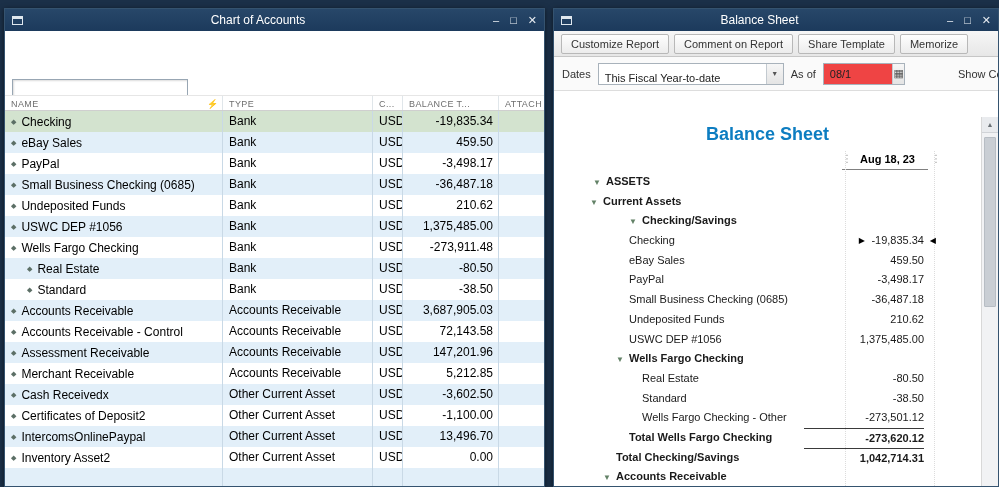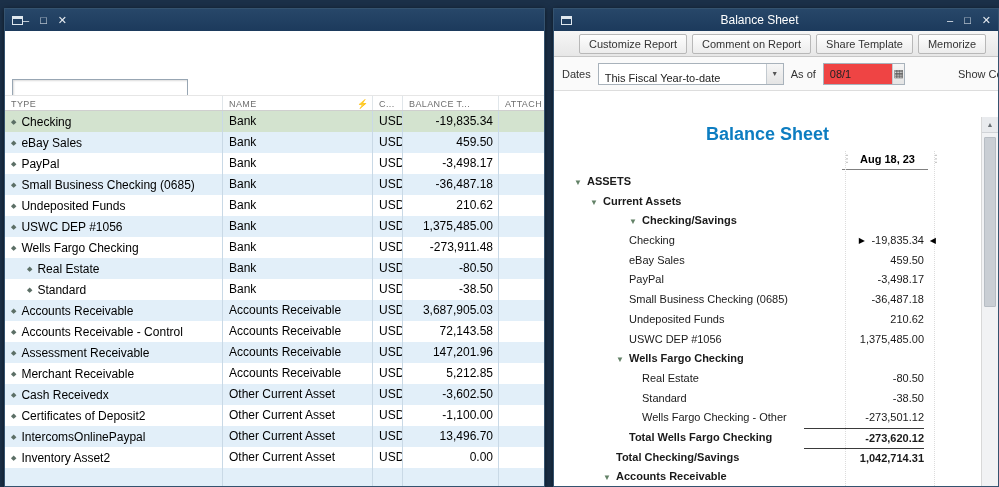--- a/index.html
+++ b/index.html
@@ -64,21 +64,21 @@
     padding-left:6px; overflow:hidden; white-space:nowrap;
   }
   .cell.att { border-right:none; }
   .cell.bal { text-align:right; padding-right:5px; padding-left:0; }
   .cell.namec.sub { padding-left:22px; }
   .diamond { font-size:7px; color:#5c6f66; margin-right:5px; vertical-align:2px; }
 
   
   .toolbar {
     height:26px; background:linear-gradient(#f6f6f6,#e7e7e7); border-bottom:1px solid #c6c6c6;
-    display:flex; align-items:center; gap:5px; padding:0 25px; overflow:hidden;
+    display:flex; align-items:center; gap:5px; padding:0 7px; overflow:hidden;
   }
   .tb-btn {
     height:20px; padding:0 9px; font:11px "Liberation Sans", sans-serif; color:#333;
     background:linear-gradient(#fefefe,#ececec); border:1px solid #b8b8b8; border-radius:2px; white-space:nowrap;
   }
   .filters {
     height:34px; background:#fafafa; border-bottom:1px solid #ddd;
     display:flex; align-items:center; gap:7px; padding:0 8px;
     position:relative; font-size:11px; color:#333; overflow:hidden;
   }
@@ -130,39 +130,40 @@
   .vscroll { position:absolute; top:0; right:0; bottom:0; width:17px; background:#f1f2f4; border-left:1px solid #d8d8d8; }
   .sbtn { height:16px; background:#e9ebee; border-bottom:1px solid #d0d3d7; text-align:center; line-height:16px; font-size:7px; color:#6a7075; }
   .thumb { position:absolute; left:2px; right:2px; top:20px; height:170px; background:#c9ced4; border:1px solid #b7bdc4; border-radius:1px; }
 </style>
 </head>
 <body>
 
 <div class="window left-win">
   <div class="titlebar">
     <span class="win-icon"></span>
+    <span class="title">Chart of Accounts</span>
     <span class="win-btns">
       <span class="wbtn">–</span>
       <span class="wbtn">□</span>
       <span class="wbtn">✕</span>
     </span>
   </div>
 
   <div class="coa-search-row">
     <input class="search-input" value="" style="">
     <button class="btn-reset">Reset</button>
   </div>
 
   <div class="coa-area">
     <div class="coa-header">
-      <div class="hcell">TYPE</div>
       <div class="hcell namec">
         <span>NAME</span>
         <span class="flash">⚡</span>
       </div>
+      <div class="hcell">TYPE</div>
       <div class="hcell">C...</div>
       <div class="hcell">BALANCE T...</div>
       <div class="hcell att">ATTACH</div>
     </div>
     <div id="coa-rows">
         <div class="coa-row sel">
           <div class="cell namec"><span class="diamond">◆</span><span>Checking</span></div>
           <div class="cell">Bank</div>
           <div class="cell">USD</div>
           <div class="cell bal">-19,835.34</div>
@@ -330,21 +331,21 @@
       <div class="col-hdr">
         <span class="grip g1">⋮</span>
         <span class="hdr-txt">Aug 18, 23</span>
         <span class="grip g2">⋮</span>
         <span class="hdr-rule"></span>
       </div>
       <div class="vdot v1"></div>
       <div class="vdot v2"></div>
       <div id="report-rows">
           <div class="r-row bold">
-            <div class="r-lbl" style="padding-left: 33px;"><span class="tri">▼</span><span class="r-txt">ASSETS</span></div>
+            <div class="r-lbl" style="padding-left: 52px;"><span class="tri">▼</span><span class="r-txt">ASSETS</span></div>
           </div>
           <div class="r-row bold">
             <div class="r-lbl" style="padding-left: 49px;"><span class="tri">▼</span><span class="r-txt">Current Assets</span></div>
           </div>
           <div class="r-row bold">
             <div class="r-lbl" style="padding-left: 88px;"><span class="tri">▼</span><span class="r-txt">Checking/Savings</span></div>
           </div>
           <div class="r-row">
             <div class="r-lbl" style="padding-left: 75px;"><span class="r-txt">Checking</span></div>
             <div class="r-val">-19,835.34</div>

